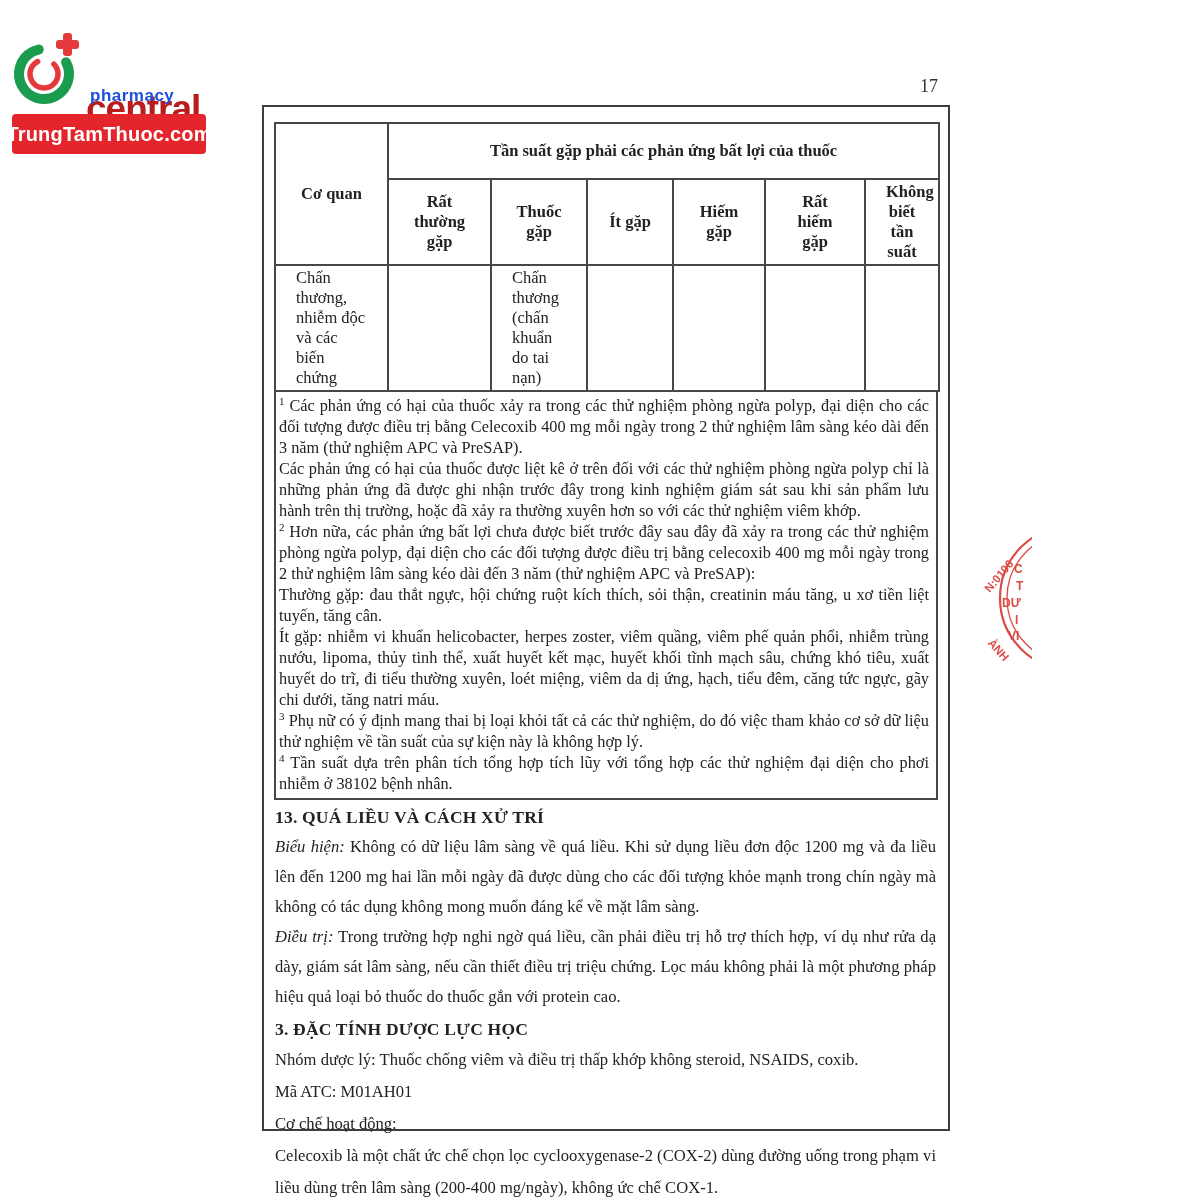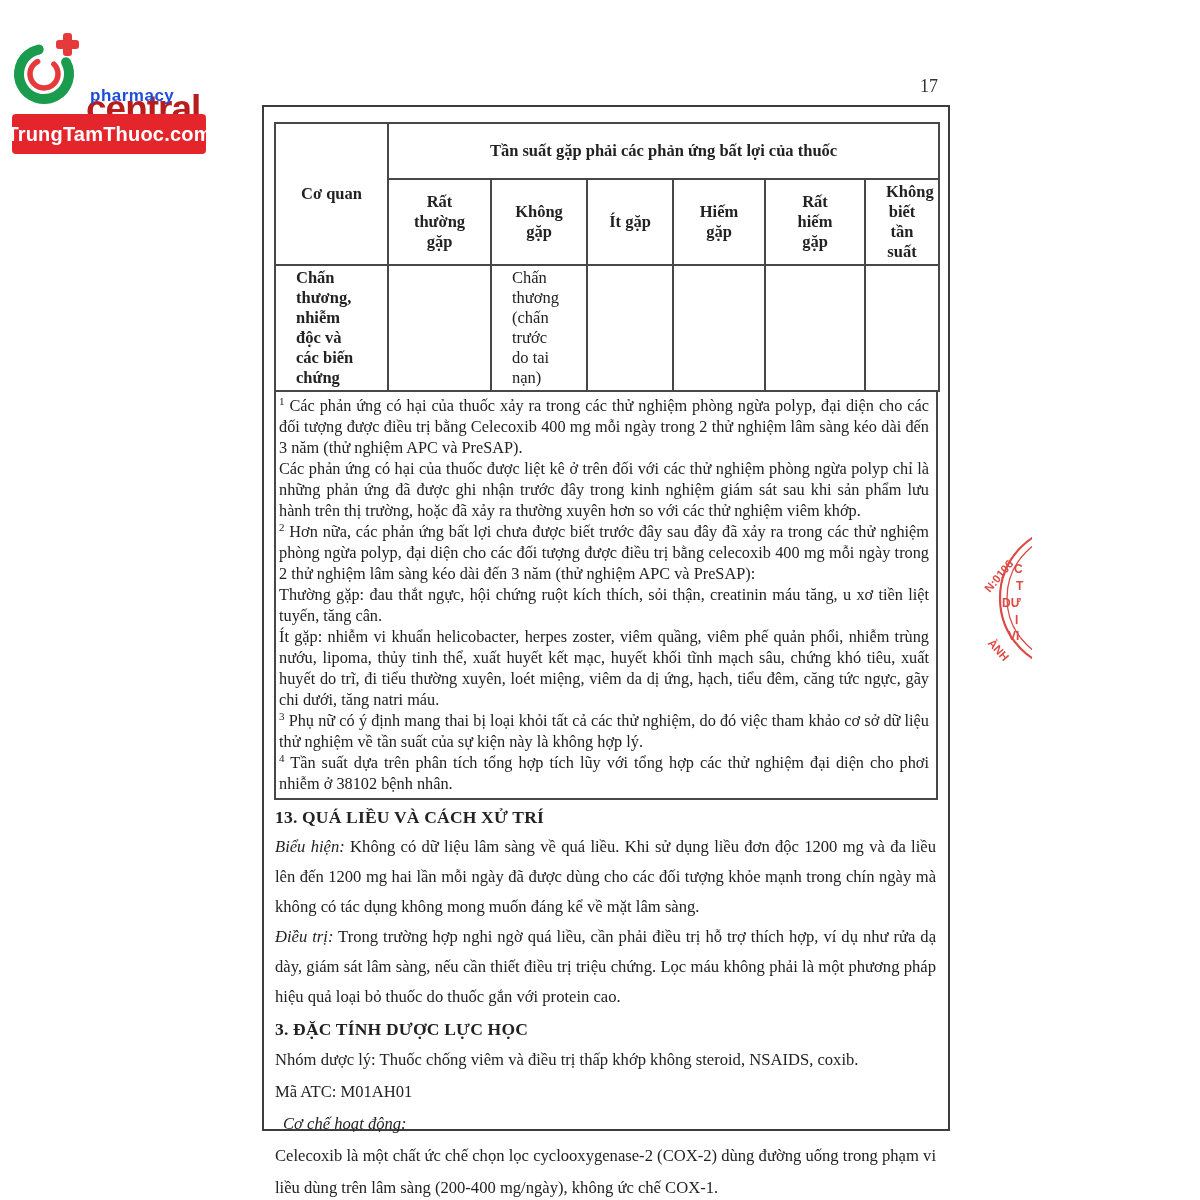--- a/index.html
+++ b/index.html
@@ -37,40 +37,40 @@
   }
   
   table.adr{border-collapse:collapse;margin-left:1px;width:664px;table-layout:fixed;}
   table.adr td,table.adr th{
     border:2px solid #474747;padding:2px 20px;vertical-align:middle;
     font-size:16.5px;line-height:20px;
   }
   th.corner{font-size:17px;}
   .span-head{text-align:center;font-weight:bold;height:50px;font-size:17px;}
   .col-head{text-align:center;font-weight:bold;height:62px;font-size:16.5px;}
-  .organ-cell{font-weight:bold;vertical-align:middle;height:78px;line-height:21px;margin-left:45px;}
+  .organ-cell{font-weight:normal;vertical-align:middle;height:78px;line-height:21px;margin-left:45px;}
   .freq-cell{vertical-align:middle;line-height:21px;}
   
   .footnote-box{
     width:664px;box-sizing:border-box;margin-left:1px;
     border:2px solid #474747;border-top:none;
     padding:3px 7px 4px 3px;
     font-size:16.3px;line-height:21px;text-align:justify;
   }
   .footnote-box p{margin:0;}
   .footnote-box sup{font-size:11px;line-height:0;}
   
   .doc-text{padding:0 3px 0 2px;}
   .sec-heading{
     font-weight:bold;font-size:17.5px;margin:7px 0 4px 0;letter-spacing:0.2px;
   }
   .para{font-size:16.6px;line-height:30px;text-align:justify;margin:0;}
   .para .lead{font-style:italic;}
   .line{font-size:16.6px;line-height:32px;margin:0;}
-  .italic-line{font-style:italic;margin-left:8px;}
+  .italic-line{}
   
   .stamp-clip{
     position:absolute;left:984px;top:522px;width:48px;height:152px;
     overflow:hidden;pointer-events:none;
   }
   .stamp-clip svg{position:absolute;left:0;top:0;}
   .stamp-text{
     position:absolute;color:#dd4a45;
     font-family:"Liberation Sans","DejaVu Sans",sans-serif;
     font-weight:bold;font-size:12px;white-space:nowrap;
@@ -119,30 +119,30 @@
         <col style="width:100px">
         <col style="width:74px">
     </colgroup>
     <tbody>
         <tr>
       <th rowspan="2" class="corner">Cơ quan</th>
       <th colspan="6" class="span-head">Tần suất gặp phải các phản ứng bất lợi của thuốc</th>
     </tr>
     <tr>
       <th class="col-head">Rất thường gặp</th>
-      <th class="col-head">Không gặp</th>
+      <th class="col-head">Thuốc gặp</th>
       <th class="col-head">Ít gặp</th>
       <th class="col-head">Hiếm gặp</th>
       <th class="col-head">Rất hiếm gặp</th>
       <th class="col-head">Không biết tần suất</th>
     </tr>
     <tr>
       <td class="organ-cell">Chấn thương, nhiễm độc và các biến chứng</td>
       <td class="freq-cell"></td>
-      <td class="freq-cell">Chấn thương (chấn trước do tai nạn)</td>
+      <td class="freq-cell">Chấn thương (chấn khuẩn do tai nạn)</td>
       <td class="freq-cell"></td>
       <td class="freq-cell"></td>
       <td class="freq-cell"></td>
       <td class="freq-cell"></td>
     </tr>
   </tbody>
     </table>
 
   <div class="footnote-box">
     <p><sup>1</sup><span> Các phản ứng có hại của thuốc xảy ra trong các thử nghiệm phòng ngừa polyp, đại diện cho các đối tượng được điều trị bằng Celecoxib 400 mg mỗi ngày trong 2 thử nghiệm lâm sàng kéo dài đến 3 năm (thử nghiệm APC và PreSAP).</span></p>

